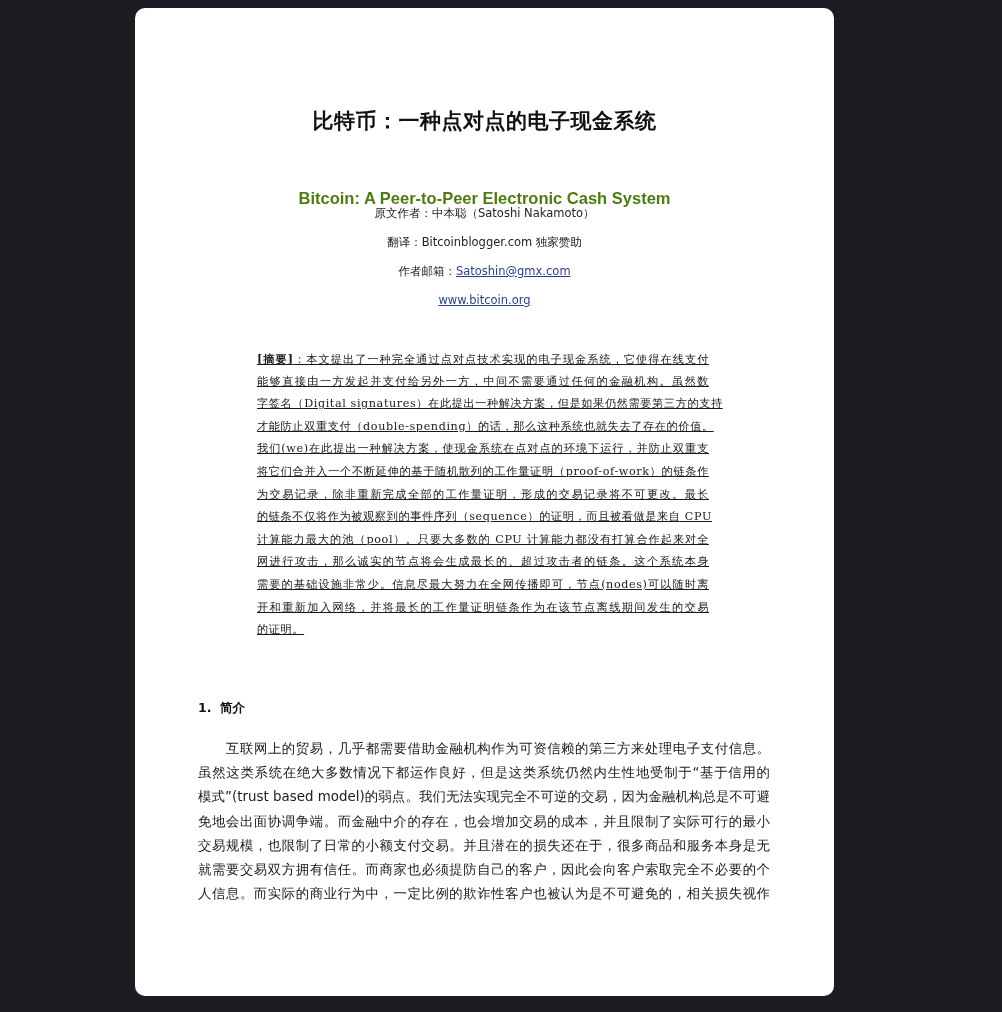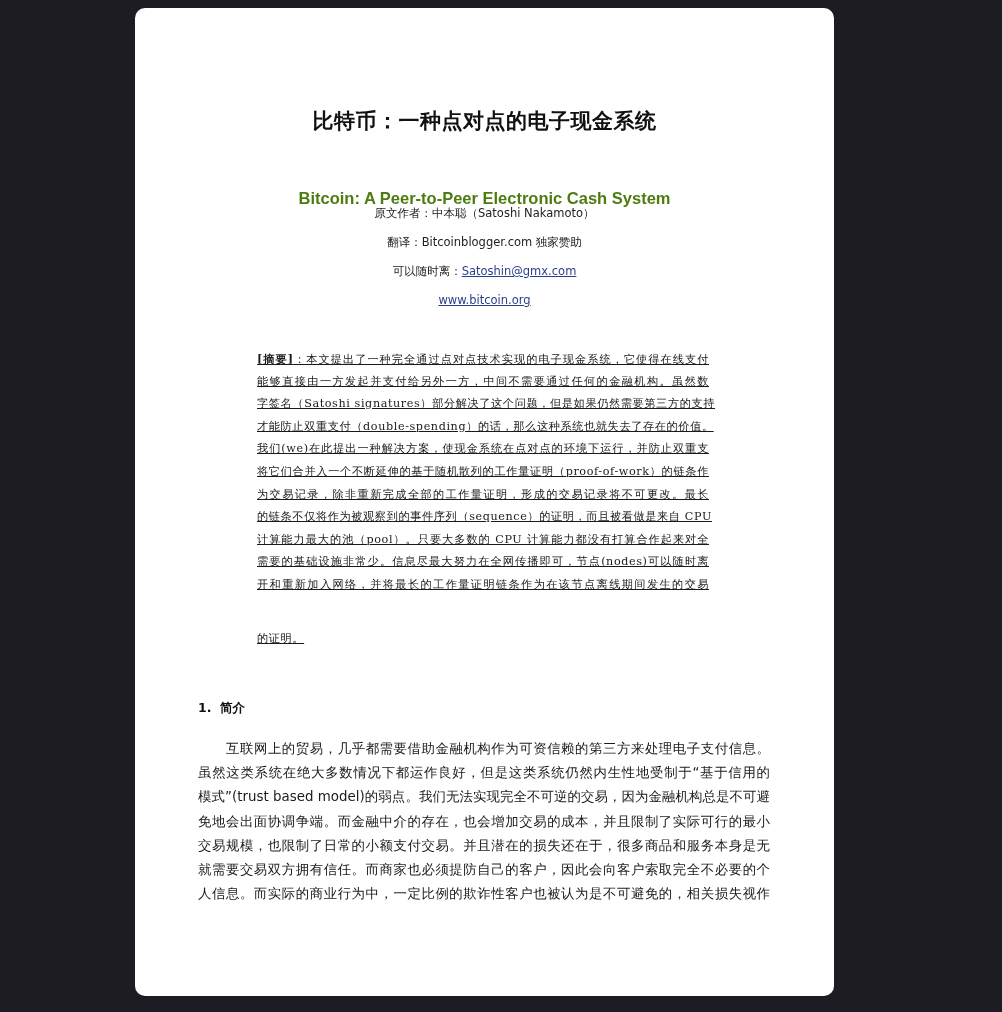--- a/index.html
+++ b/index.html
@@ -83,21 +83,20 @@
     }
     .abstract .line {
       display: block;
       white-space: nowrap;
       height: 22.6px;
       text-align-last: justify;
       text-decoration: underline;
     }
     .abstract .line.last {
       text-align-last: left;
-      margin-top: 31px;
     }
     .abstract-label {
       font-weight: bold;
     }
     .section-heading {
       position: absolute;
       left: 63px;
       top: 692px;
       font-family: "DejaVu Sans", sans-serif;
       font-weight: bold;
@@ -136,36 +135,37 @@
 
 <div class="viewer">
   <div class="page">
 
     <div class="title-zh">比特币：一种点对点的电子现金系统</div>
     <div class="title-en">Bitcoin: A Peer-to-Peer Electronic Cash System</div>
 
     <div class="meta-line meta-author">原文作者：中本聪（Satoshi Nakamoto）</div>
     <div class="meta-line meta-translator">翻译：Bitcoinblogger.com 独家赞助</div>
     <div class="meta-line meta-email">
-      <span>可以随时离：</span><span class="link">Satoshin@gmx.com</span>
+      <span>作者邮箱：</span><span class="link">Satoshin@gmx.com</span>
     </div>
     <div class="meta-line meta-site">
       <span class="link">www.bitcoin.org</span>
     </div>
 
     <div class="abstract">
       <span class="line"><span class="abstract-label">[摘要]</span><span>：本文提出了一种完全通过点对点技术实现的电子现金系统，它使得在线支付</span></span>
       <span class="line">能够直接由一方发起并支付给另外一方，中间不需要通过任何的金融机构。虽然数</span>
-      <span class="line">字签名（Satoshi signatures）部分解决了这个问题，但是如果仍然需要第三方的支持</span>
+      <span class="line">字签名（Digital signatures）在此提出一种解决方案，但是如果仍然需要第三方的支持</span>
       <span class="line">才能防止双重支付（double-spending）的话，那么这种系统也就失去了存在的价值。</span>
       <span class="line">我们(we)在此提出一种解决方案，使现金系统在点对点的环境下运行，并防止双重支</span>
       <span class="line">将它们合并入一个不断延伸的基于随机散列的工作量证明（proof-of-work）的链条作</span>
       <span class="line">为交易记录，除非重新完成全部的工作量证明，形成的交易记录将不可更改。最长</span>
       <span class="line">的链条不仅将作为被观察到的事件序列（sequence）的证明，而且被看做是来自 CPU</span>
       <span class="line">计算能力最大的池（pool）。只要大多数的 CPU 计算能力都没有打算合作起来对全</span>
+      <span class="line">网进行攻击，那么诚实的节点将会生成最长的、超过攻击者的链条。这个系统本身</span>
       <span class="line">需要的基础设施非常少。信息尽最大努力在全网传播即可，节点(nodes)可以随时离</span>
       <span class="line">开和重新加入网络，并将最长的工作量证明链条作为在该节点离线期间发生的交易</span>
       <span class="line last">的证明。</span>
     </div>
 
     <div class="section-heading">
       <span class="num">1.</span><span>简介</span>
     </div>
 
     <div class="body-text">

